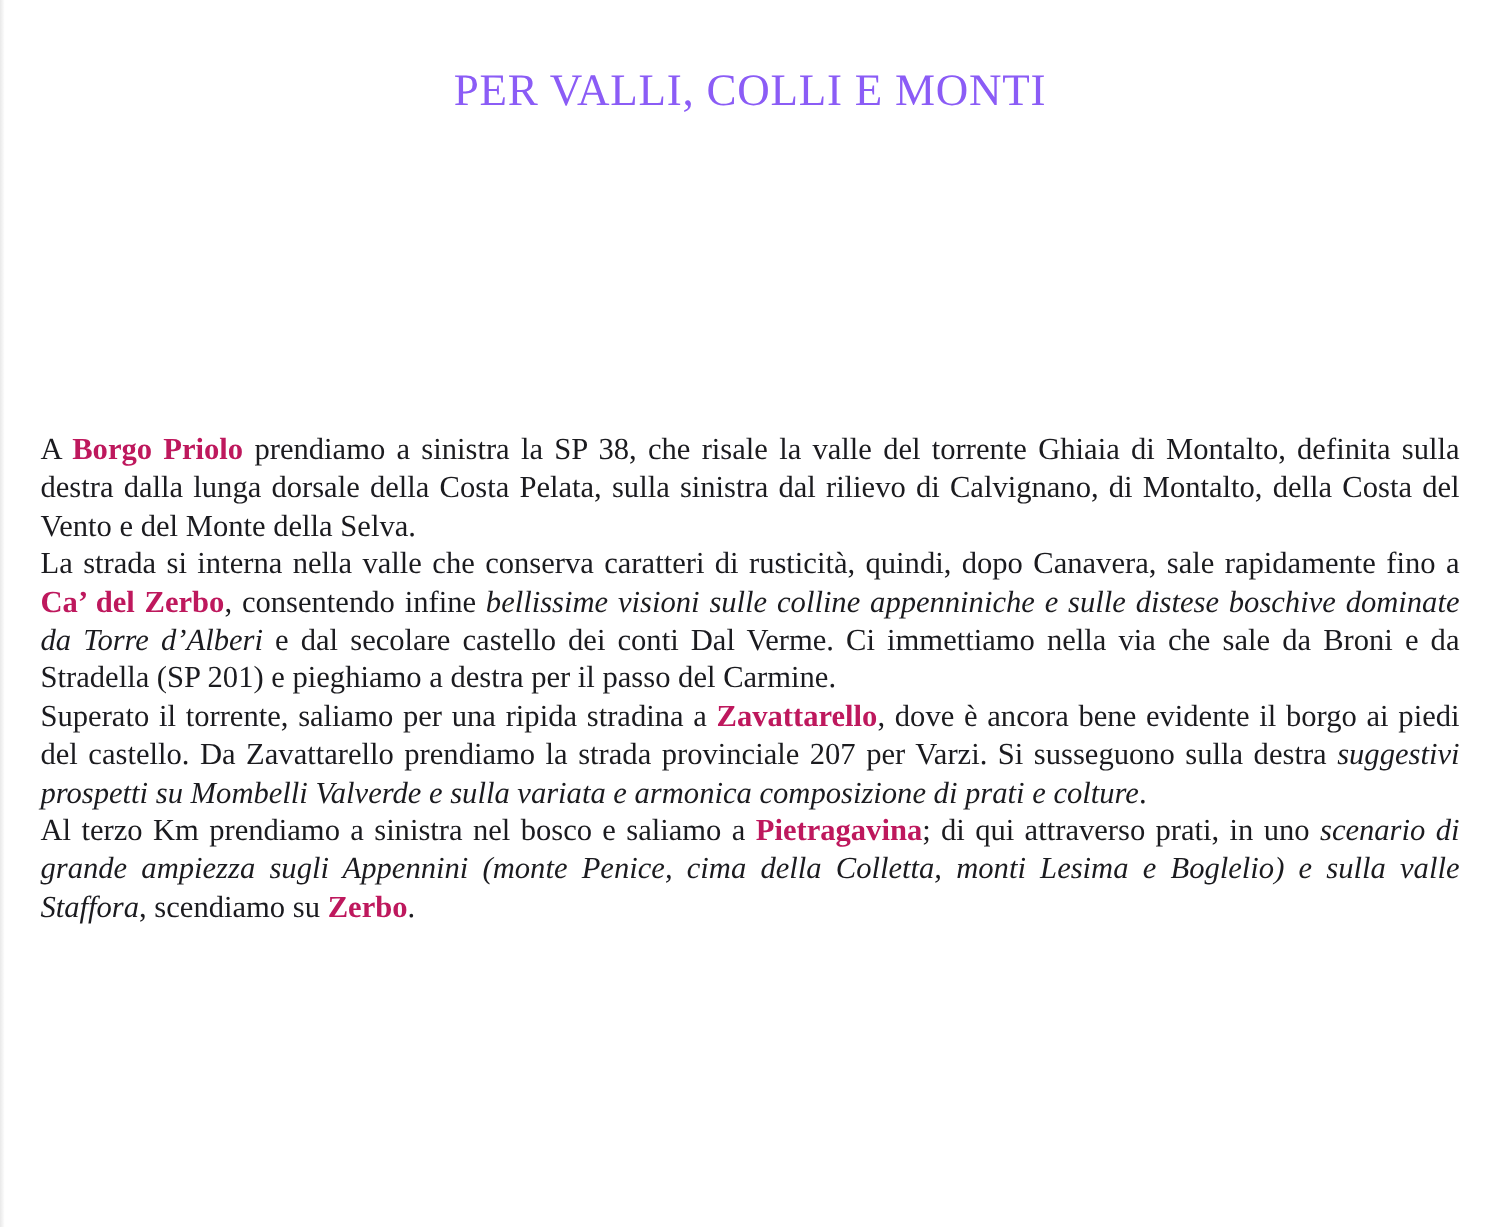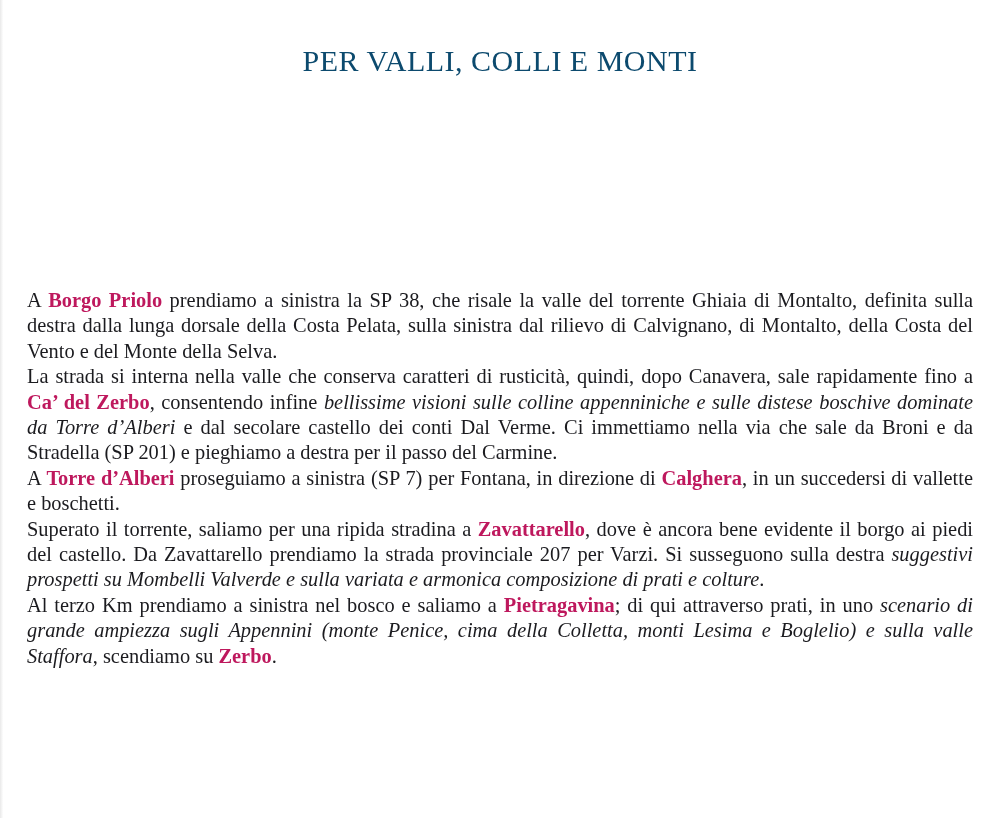--- a/index.html
+++ b/index.html
@@ -38,21 +38,21 @@
     position: absolute;
     left: 0;
     top: 22px;
     width: 1000px;
     text-align: center;
     font-family: "Liberation Serif", "DejaVu Serif", serif;
     font-size: 30px;
     line-height: 38px;
     letter-spacing: 0.5px;
     font-variant: small-caps;
-    color: #0c4a6e;
+    color: #8b5cf6;
     font-weight: 400;
   }
 
   .body-block {
     position: absolute;
     left: 27px;
     top: 288px;
     width: 946px;
   }
 
@@ -86,18 +86,17 @@
 <div class="scan-edge-left"></div>
 
 <div class="page">
 
   <h1 class="doc-title">PER VALLI, COLLI E MONTI</h1>
 
   <div class="body-block">
 
       <p class="para"><span>A </span><b>Borgo Priolo</b><span> prendiamo a sinistra la  SP 38, che risale la valle del torrente Ghiaia di Montalto, definita sulla destra dalla lunga dorsale della Costa Pelata, sulla sinistra dal rilievo di Calvignano, di Montalto, della Costa del Vento e del Monte della Selva.</span></p>
       <p class="para"><span>La strada si interna nella valle che conserva caratteri di rusticità, quindi, dopo Canavera, sale rapidamente fino a </span><b>Ca’ del Zerbo</b><span>, consentendo infine </span><i>bellissime visioni sulle colline appenniniche e sulle distese boschive dominate da Torre d’Alberi</i><span> e dal secolare castello dei conti Dal Verme. Ci immettiamo nella via che sale da Broni e da Stradella (SP 201) e pieghiamo a destra per il passo del Carmine.</span></p>
-      <p class="para"><span>A </span><b>Torre d’Alberi</b><span> proseguiamo a sinistra (SP 7) per Fontana, in direzione di </span><b>Calghera</b><span>, in un succedersi di vallette e boschetti.</span></p>
       <p class="para"><span>Superato il torrente, saliamo  per una ripida stradina a </span><b>Zavattarello</b><span>, dove è ancora bene evidente il borgo ai piedi del castello. Da Zavattarello prendiamo la strada provinciale 207  per Varzi. Si susseguono sulla destra </span><i>suggestivi prospetti su Mombelli Valverde e sulla variata e armonica composizione di prati e colture</i><span>.</span></p>
       <p class="para"><span>Al terzo Km prendiamo a sinistra nel bosco e saliamo a </span><b>Pietragavina</b><span>; di qui attraverso prati, in uno </span><i>scenario di grande ampiezza sugli Appennini (monte Penice, cima della Colletta, monti Lesima e Boglelio)  e sulla valle Staffora</i><span>, scendiamo su </span><b>Zerbo</b><span>.</span></p>
     </div>
 
 </div>
 
 </body></html>

